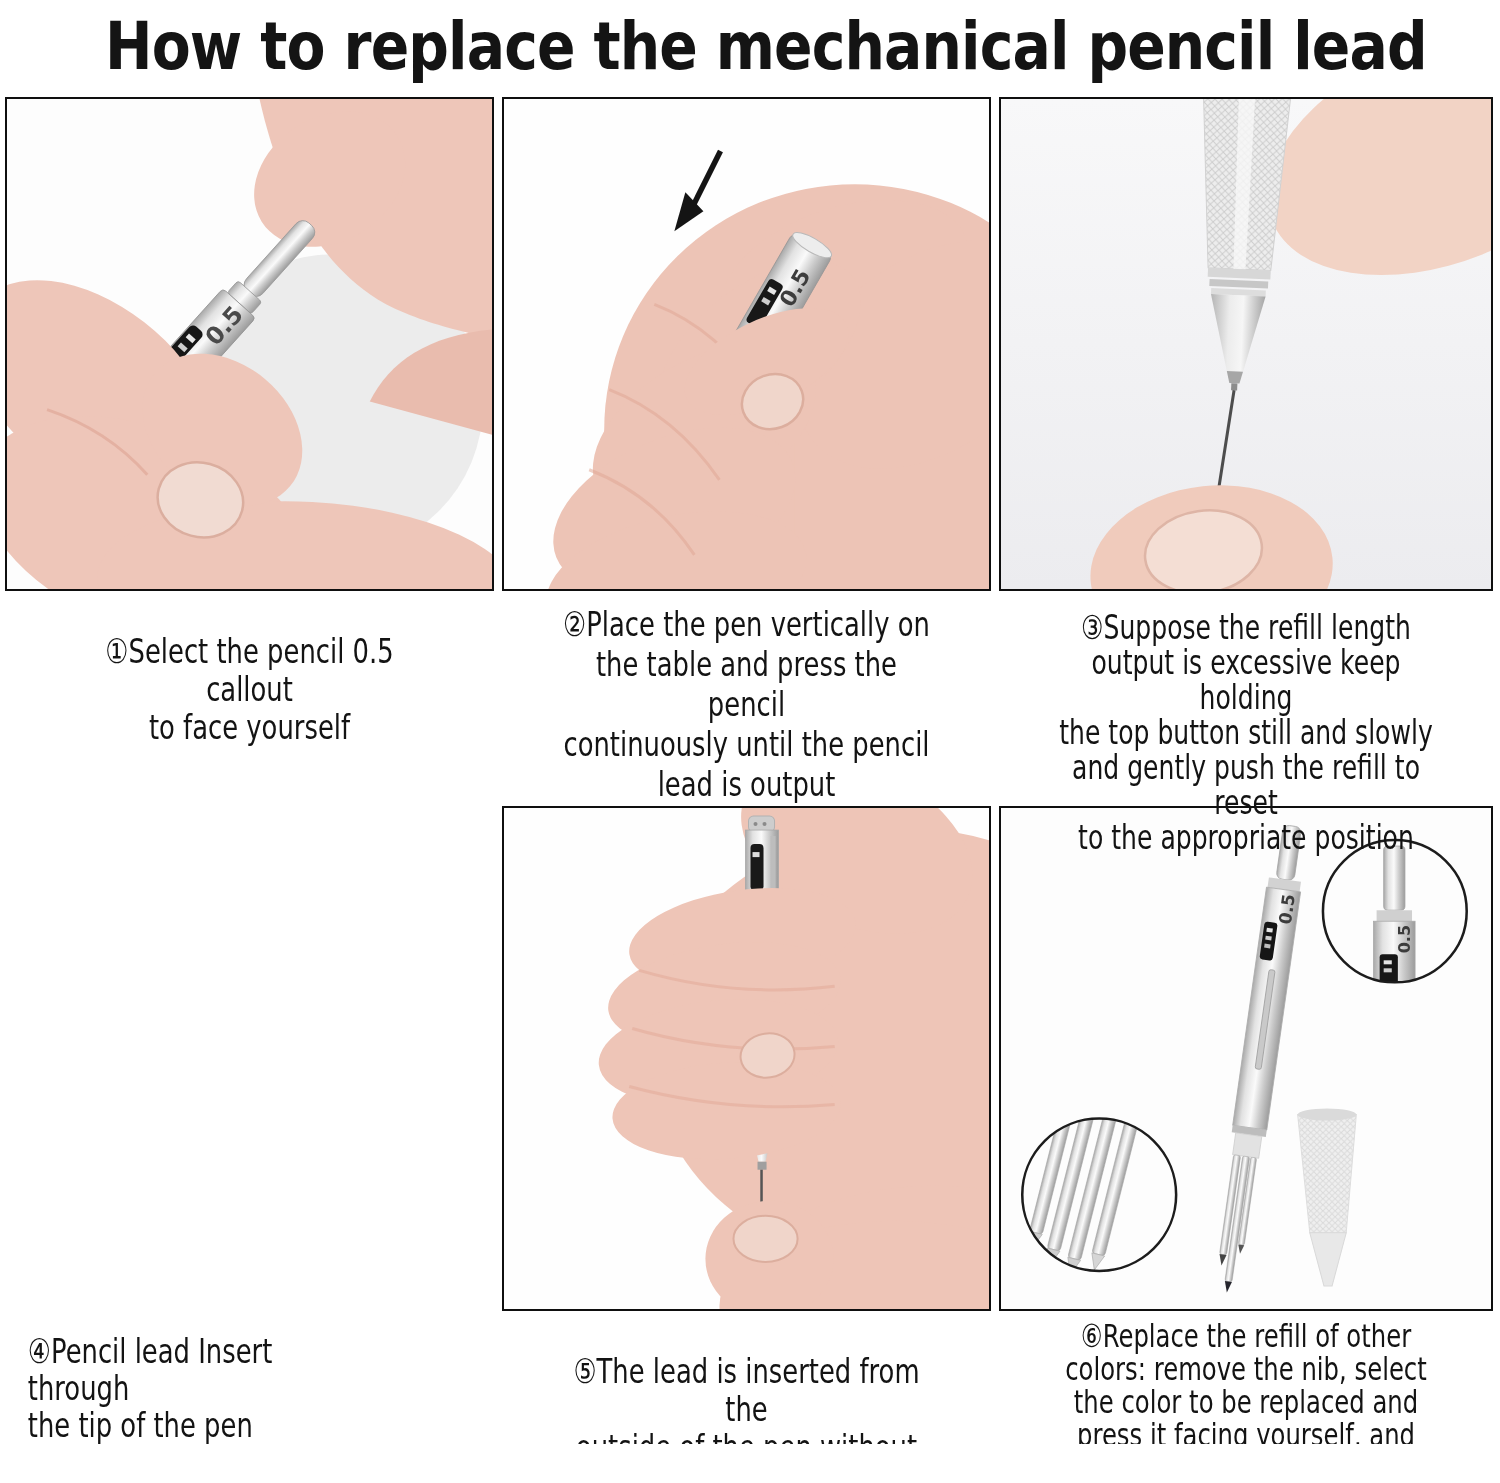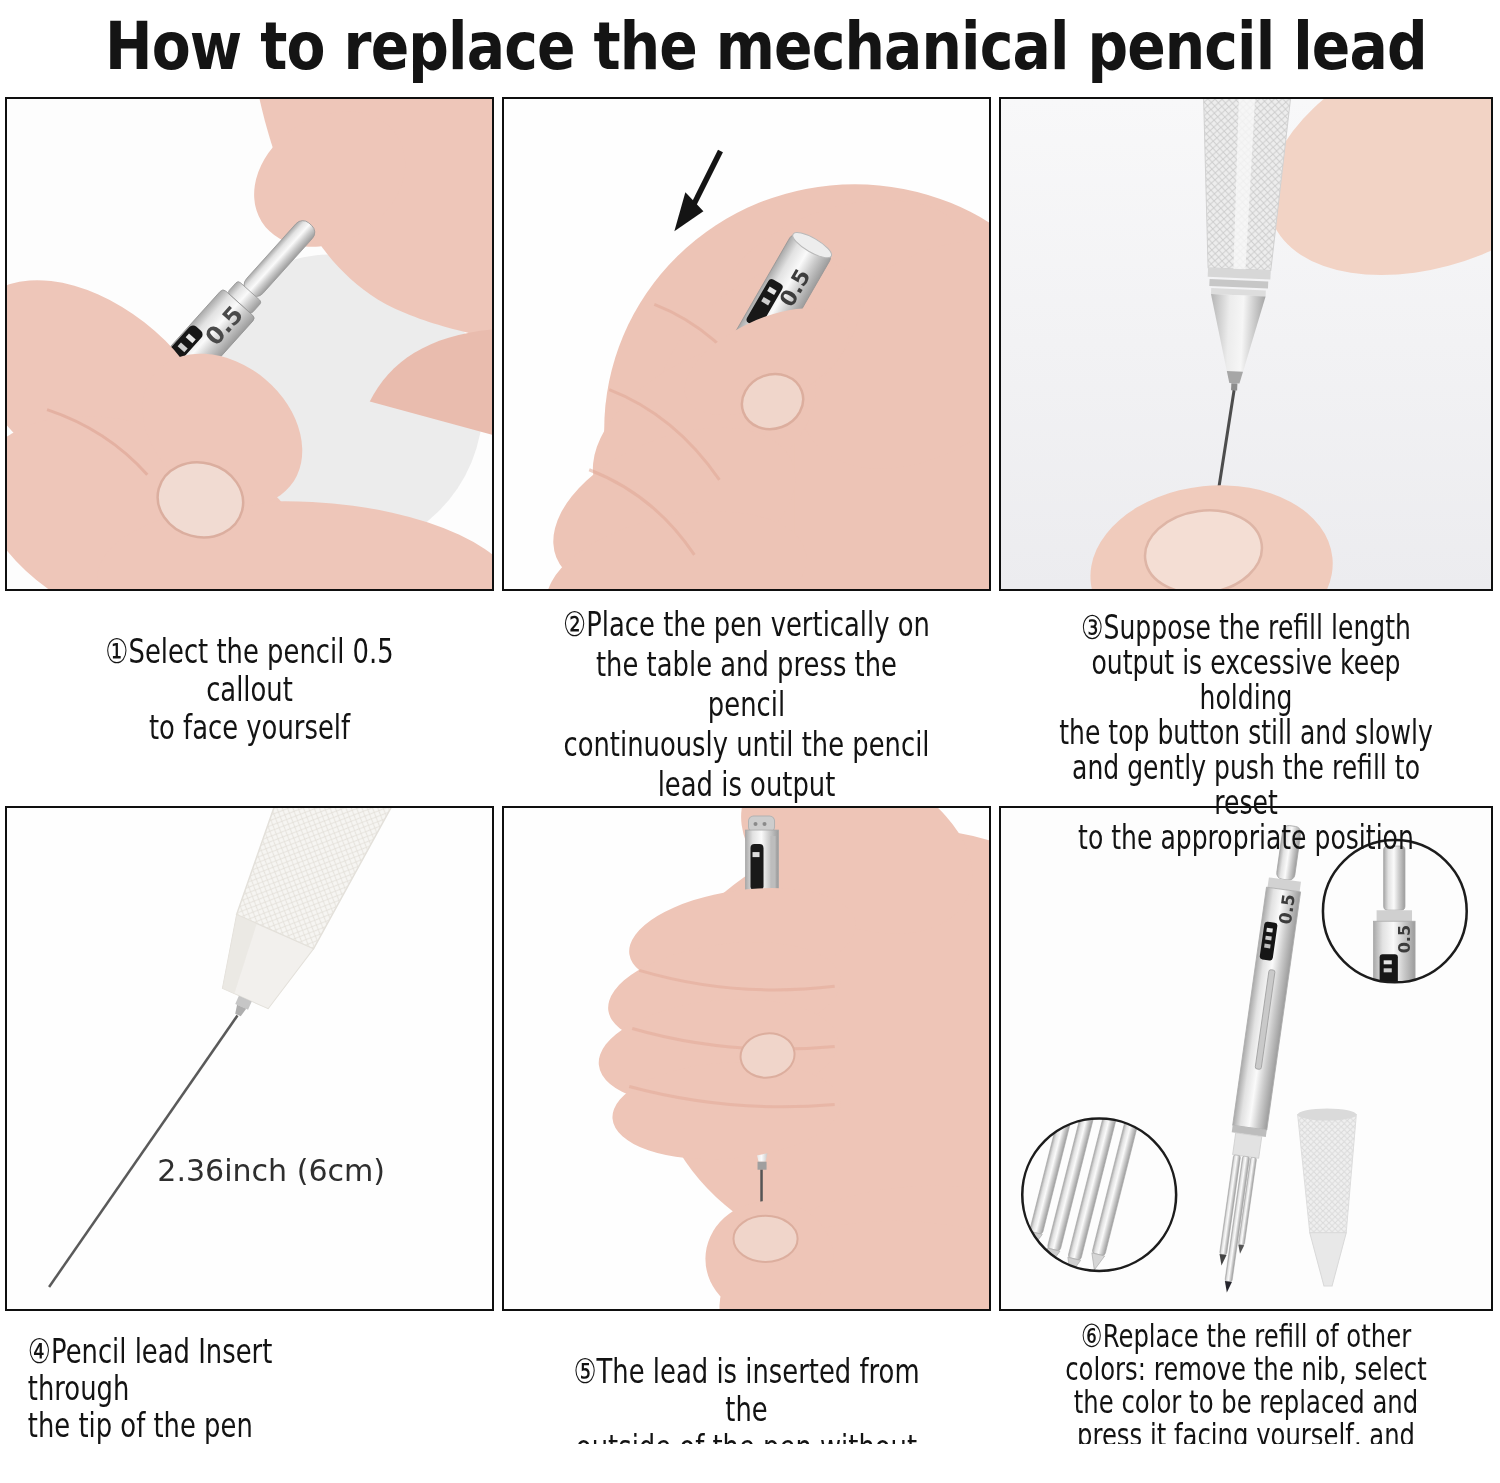--- a/index.html
+++ b/index.html
@@ -143,40 +143,20 @@
         <path d="M-27,198 L27,198 L8,274 L-8,274 Z" fill="url(#s3)"></path>
         <path d="M-8,274 L8,274 L5,286 L-5,286 Z" fill="#a6a6a6"></path>
         <rect x="-3" y="286" width="6" height="7" fill="#8d8d8d"></rect>
         <path d="M0,293 L-14,420" stroke="#4d4d4d" stroke-width="3"></path>
       </g>
       <ellipse cx="208" cy="470" rx="120" ry="84" transform="rotate(-6 208 470)" fill="#f0cbbc"></ellipse>
       <ellipse cx="200" cy="452" rx="58" ry="41" transform="rotate(-8 200 452)" fill="#f4ded4" stroke="#deb5a6" stroke-width="2.5"></ellipse>
     </svg>
   </div>
 
-  <div class="panel p4">
-    <svg viewBox="0 0 484 500" preserveAspectRatio="none">
-      <defs>
-        <pattern id="kn4" width="7" height="7" patternUnits="userSpaceOnUse">
-          <path d="M0,0 L7,7 M7,0 L0,7" stroke="#e5e2dc" stroke-width="1"></path>
-        </pattern>
-      </defs>
-      <rect width="484" height="500" fill="#fefefe"></rect>
-      <g transform="translate(237,192) rotate(24)">
-        <path d="M-42,-75 L42,-75 L62,-315 L-62,-315 Z" fill="#f6f5f2" stroke="#e3e0da" stroke-width="1.5"></path>
-        <path d="M-42,-75 L42,-75 L62,-315 L-62,-315 Z" fill="url(#kn4)"></path>
-        <path d="M-25,-2 L25,-2 L42,-75 L-42,-75 Z" fill="#f2f0ed" stroke="#e3e0da" stroke-width="1"></path>
-        <path d="M-25,-2 L-42,-75 L-20,-75 L-12,-2 Z" fill="#e8e5e0" opacity="0.7"></path>
-        <rect x="-7" y="-2" width="14" height="9" fill="#c6c6c6"></rect>
-        <path d="M-5,7 L5,7 L3,16 L-3,16 Z" fill="#aeaeae"></path>
-      </g>
-      <path d="M230,207 L42,478" stroke="#5a5a5a" stroke-width="2.5" fill="none"></path>
-      <text x="150" y="372" font-size="30" fill="#2e2e2e">2.36inch (6cm)</text>
-    </svg>
-  </div>
 
   <div class="panel p5">
     <svg viewBox="0 0 484 500" preserveAspectRatio="none">
       <defs>
         <linearGradient id="s5" x1="0" y1="0" x2="1" y2="0">
           <stop offset="0" stop-color="#a9a9a9"></stop>
             <stop offset="0.22" stop-color="#e2e2e2"></stop>
           <stop offset="0.48" stop-color="#fafafa"></stop>
             <stop offset="0.72" stop-color="#cccccc"></stop>
           <stop offset="1" stop-color="#9c9c9c"></stop>

